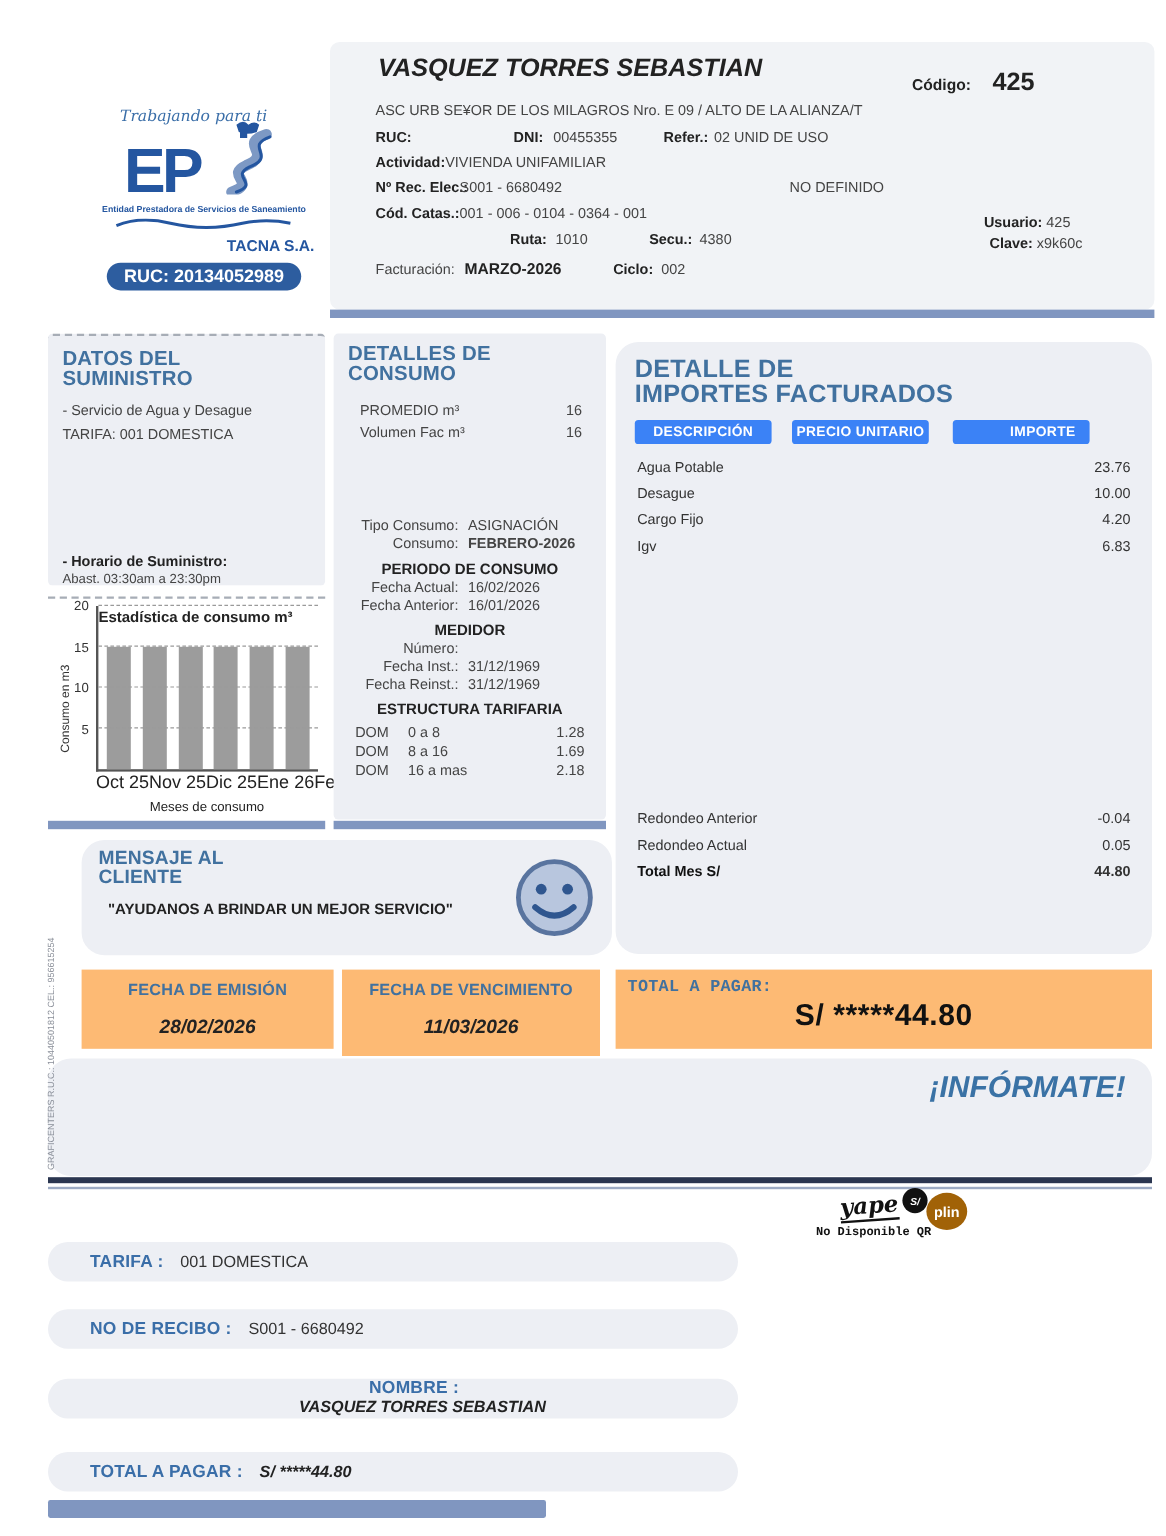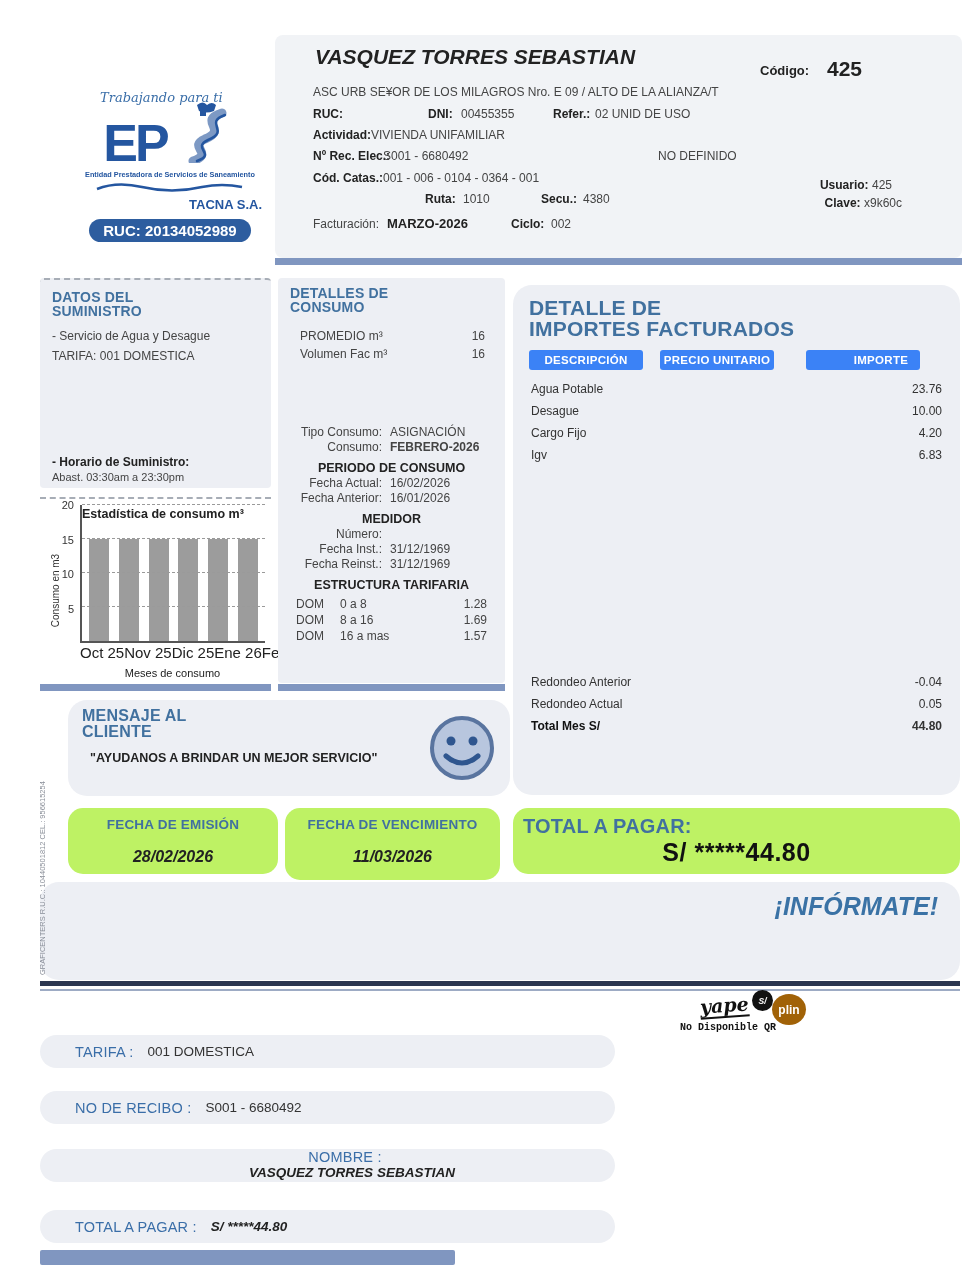--- a/index.html
+++ b/index.html
@@ -21,21 +21,21 @@
 
   
   #header-box { position:absolute; left:275px; top:35px; width:687px; height:223px; background:#f1f3f6; border-radius:8px; font-size:12px; color:#333; }
   #header-box .abs { position:absolute; white-space:nowrap; }
   .hname { font-size:21px; font-weight:bold; font-style:italic; color:#222; }
   .hlabel { font-weight:bold; color:#222; }
   .hval { color:#444; }
 
   
   #datos-panel { left:40px; top:278px; width:231px; height:210px; border-top:2px dashed #a7adb6; border-radius:4px; padding:10px 12px; }
-  .sec-title { font-size:14px; }
+  .sec-title { font-size:17px; }
   .datos-line { font-size:12px; color:#444; margin-top:6px; }
 
   
   #chart-box { position:absolute; left:40px; top:497px; width:231px; height:186px; background:#fff; border-top:2px dashed #a7adb6; }
   #chart-title { position:absolute; left:42px; top:8px; font-size:12.5px; font-weight:bold; color:#222; }
   #chart-ylabel { position:absolute; left:-30px; top:86px; font-size:10px; color:#333; transform:rotate(-90deg); width:90px; text-align:center; }
   #chart-plot { position:absolute; left:40px; top:6px; right:6px; bottom:40px; border-left:2px solid #555; border-bottom:2px solid #555; }
   .gridline { position:absolute; left:0; right:0; height:0; border-top:1.5px dashed #9a9a9a; }
   .ytick { position:absolute; right:4px; font-size:11px; color:#333; transform:translateY(50%); }
   #chart-yticks { position:absolute; left:18px; top:6px; width:20px; bottom:40px; }
@@ -52,55 +52,55 @@
   .crow { display:flex; margin-top:1px; }
   .crow .l { width:100px; text-align:right; padding-right:8px; }
   .crow .v { color:#444;text-align:right; }
   .trow { display:flex; padding:1px 6px; }
   .trow .c1 { width:44px; } .trow .c2 { flex:1; } .trow .c3 { text-align:right; width:44px; }
 
   
   #importes-panel { left:513px; top:285px; width:447px; height:510px; padding:10px 16px; }
   .chips { display:flex; margin-top:10px; }
   .chip { background:#3b82f6; color:#fff; font-weight:bold; font-size:11.5px; text-align:center; border-radius:3px; padding:4px 0; letter-spacing:.3px; }
-  .chip1 { width:114px; } .chip2 { width:114px; margin-left:17px; } .chip3 { width:114px; margin-left:32px;padding-left:36px; }
+  .chip1 { width:114px; } .chip2 { width:114px; margin-left:17px; } .chip3 { width:114px; margin-left:20px;padding-left:36px; }
   .irow { display:flex; justify-content:space-between; font-size:12px; color:#333; padding:4px 2px 4px 2px; }
   .irow .amt { color:#333; }
   .bold { font-weight:bold; color:#111; }
 
   
   #mensaje-panel { left:68px; top:700px; width:442px; height:96px; padding:8px 14px; }
   .quote { font-size:12.5px; font-weight:bold; color:#222; margin-top:10px; padding-left:8px; }
   #smiley { position:absolute; right:14px; top:14px; }
 
   
-  .date-box { position:absolute; background:#bef264; border-radius:15px; text-align:center; }
+  .date-box { position:absolute; background:#fdba74; border-radius:0; text-align:center; }
   .date-title { font-size:13.5px; margin-top:10px; }
   .date-val { font-size:16px; font-weight:bold; font-style:italic; color:#222; margin-top:16px; }
 
   #totalpagar-box { left:513px; top:808px; width:447px; height:66px; }
-  #tp-label { font-size:20px; margin:8px 3px 0 10px; }
+  #tp-label { font-size:14px; margin:8px 3px 0 10px;font-family:Liberation Mono, monospace; }
   #tp-value { font-size:25px; font-weight:bold; color:#111; text-align:center; margin-top:2px; letter-spacing:.5px; }
 
   #informate-panel { left:40px; top:882px; width:920px; height:98px; }
   #informate-text { position:absolute; right:22px; top:10px; font-size:25px; font-weight:bold; color:#3a72a5; font-style:italic; }
 
   #navy-bar { position:absolute; left:40px; top:981px; width:920px; height:5px; background:#2b3650; }
   #navy-bar2 { position:absolute; left:40px; top:989px; width:920px; height:2px; background:#9dabc4; }
 
   
   #yape-wrap { position:absolute; left:700px; top:994px; }
   #yape-text { font-size:19px; font-weight:bold; font-style:italic; color:#111; font-family:"DejaVu Serif", serif; border-bottom:2px solid #111; transform:rotate(-4deg); display:inline-block; }
   #yape-badge { position:absolute; left:52px; top:-4px; width:21px; height:21px; border-radius:50%; background:#111; color:#fff; font-size:8.5px; font-weight:bold; display:flex; align-items:center; justify-content:center; font-style:italic; }
   #plin-circle { position:absolute; left:772px; top:994px; width:34px; height:31px; border-radius:50%; background:#a16207; color:#fff; font-weight:bold; font-size:12px; display:flex; align-items:center; justify-content:center; }
   #qr-note { position:absolute; left:680px; top:1022px; font-family:"Liberation Mono", monospace; font-weight:bold; font-size:10px; color:#111; }
 
   
   .sum-row { position:absolute; left:40px; width:575px; height:33px; background:#edeff4; border-radius:17px; display:flex; align-items:center; padding-left:35px; }
-  .sum-label { font-size:14.5px; font-weight:normal; color:#3a6ea8; letter-spacing:.2px; }
+  .sum-label { font-size:14.5px; font-weight:bold; color:#3a6ea8; letter-spacing:.2px; }
   .sum-val { font-size:13.5px; color:#333; margin-left:14px; }
   .sum-val.bi { font-weight:bold; font-style:italic; color:#222; }
 
   #bottom-steel { left:40px; top:1250px; width:415px; height:15px; border-radius:2px; }
 
   #imprenta { position:absolute; left:38px; top:975px; transform:rotate(-90deg); transform-origin:left top; font-size:7.5px; color:#8a8f99; width:210px; white-space:nowrap; }
 </style>
 </head>
 <body>
 
@@ -254,21 +254,21 @@
         <span class="c3">1.28</span>
       </div>
     <div class="trow">
         <span class="c1">DOM</span>
         <span class="c2">8 a 16</span>
         <span class="c3">1.69</span>
       </div>
     <div class="trow">
         <span class="c1">DOM</span>
         <span class="c2">16 a mas</span>
-        <span class="c3">1.57</span>
+        <span class="c3">2.18</span>
       </div>
   </div>
 
   <div id="importes-panel" class="panel">
     <div class="title-blue" style="font-size:21px; margin-top:2px;">
       <div>DETALLE DE</div>
       <div>IMPORTES FACTURADOS</div>
     </div>
     <div class="chips">
       <div class="chip chip1">DESCRIPCIÓN</div>

